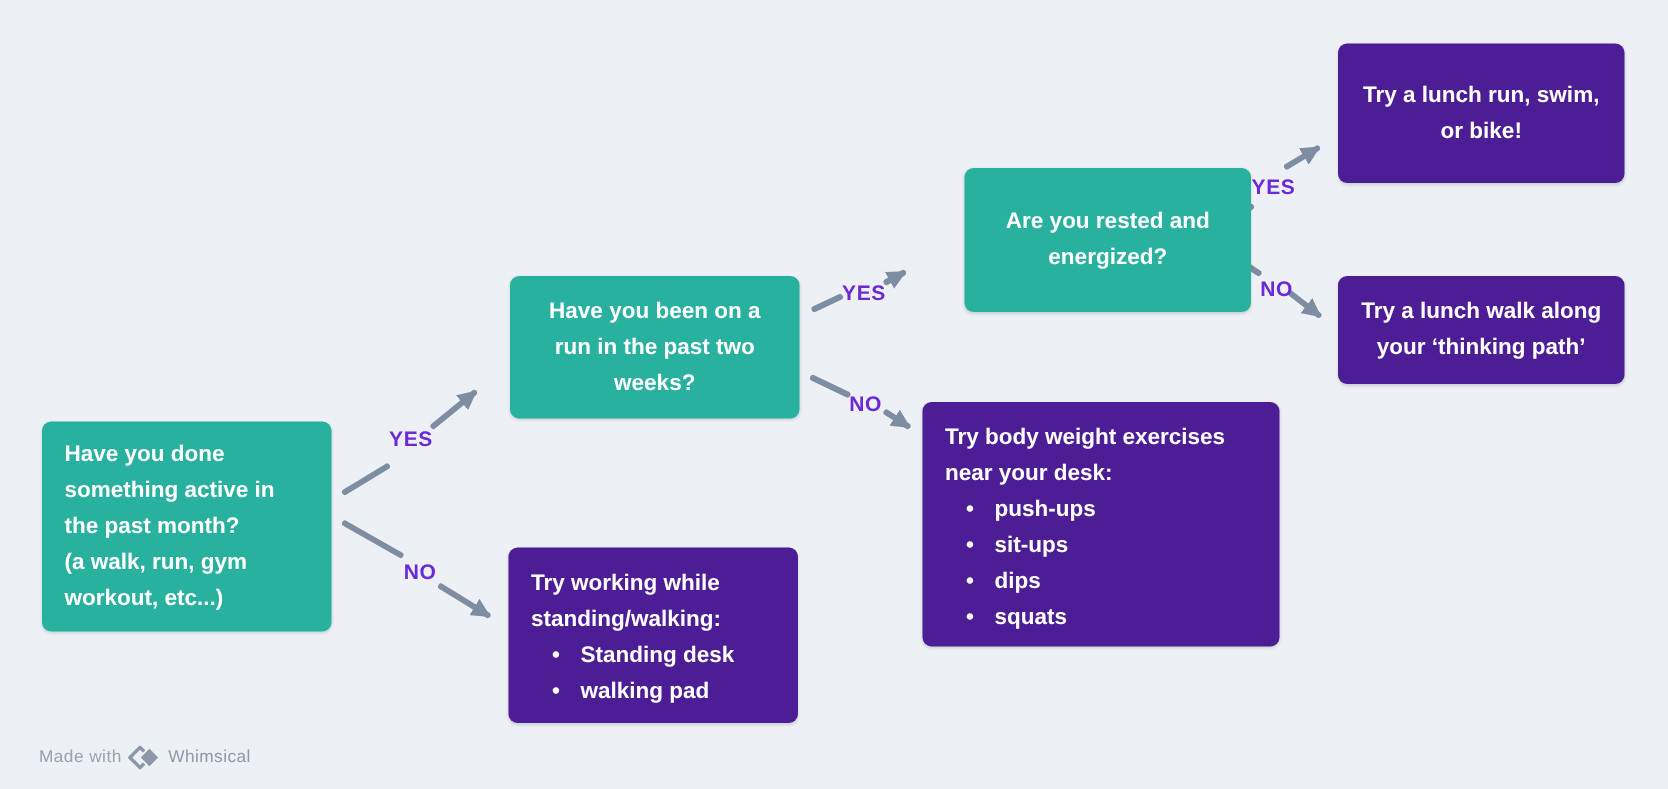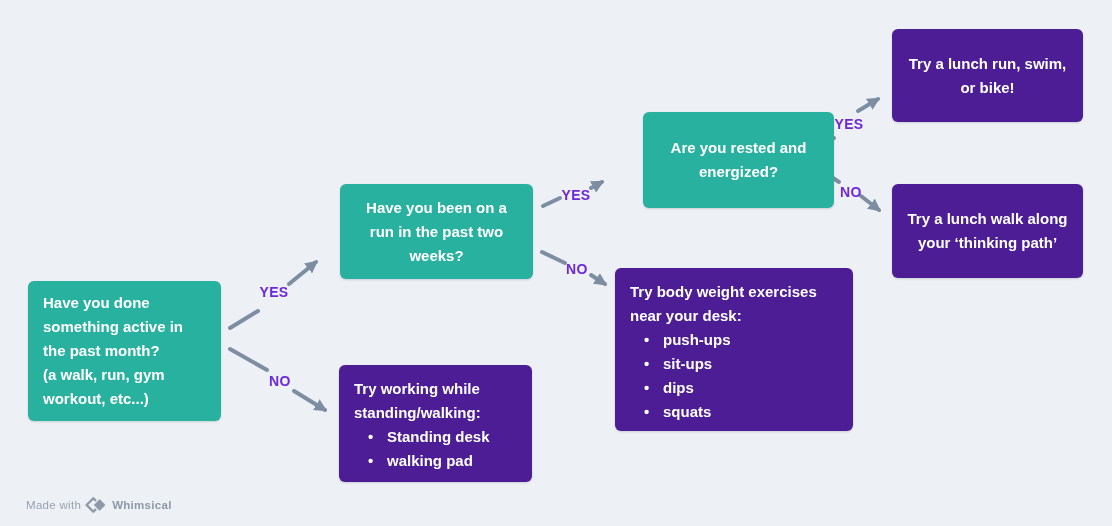--- a/index.html
+++ b/index.html
@@ -74,21 +74,21 @@
     display: flex;
     align-items: center;
     gap: 4px;
     color: #98a3b1;
     font-size: 11.5px;
     font-weight: 500;
     letter-spacing: 0.3px;
     text-decoration: none;
     cursor: pointer;
   }
-  .footer .brand { color: #8d99a8; font-weight: 700; }
+  .footer .brand { color: #8d99a8; font-weight: 400; }
   .footer svg { display: block; }
 </style>
 </head>
 <body>
 
 <div id="canvas">
 
   <svg class="edges" viewBox="0 0 1112 526" xmlns="http://www.w3.org/2000/svg">
     <defs>
       <marker id="arrow" viewBox="0 0 10 10" refX="8" refY="5" markerWidth="3.2" markerHeight="3.2" orient="auto">
@@ -134,21 +134,21 @@
   </div>
 
   <div class="node question centered" style="left:616px; top:112px; width:191px; height:96px;margin-left:27px;">
     <div class="node-text">Are you rested and energized?</div>
   </div>
 
   <div class="node action centered" style="left:892px; top:29px; width:191px; height:93px;">
     <div class="node-text">Try a lunch run, swim, or bike!</div>
   </div>
 
-  <div class="node action centered" style="left:892px; top:184px; width:191px; height:94px;">
+  <div class="node action centered" style="left:892px; top:184px; width:191px; height:72px;">
     <div class="node-text">Try a lunch walk along your ‘thinking path’</div>
   </div>
 
   <div class="node action lefted" style="left:339px; top:365px; width:193px; height:117px;">
     <div class="node-text">Try working while standing/walking:</div>
     <ul>
       <li>Standing desk</li>
       <li>walking pad</li>
     </ul>
   </div>

